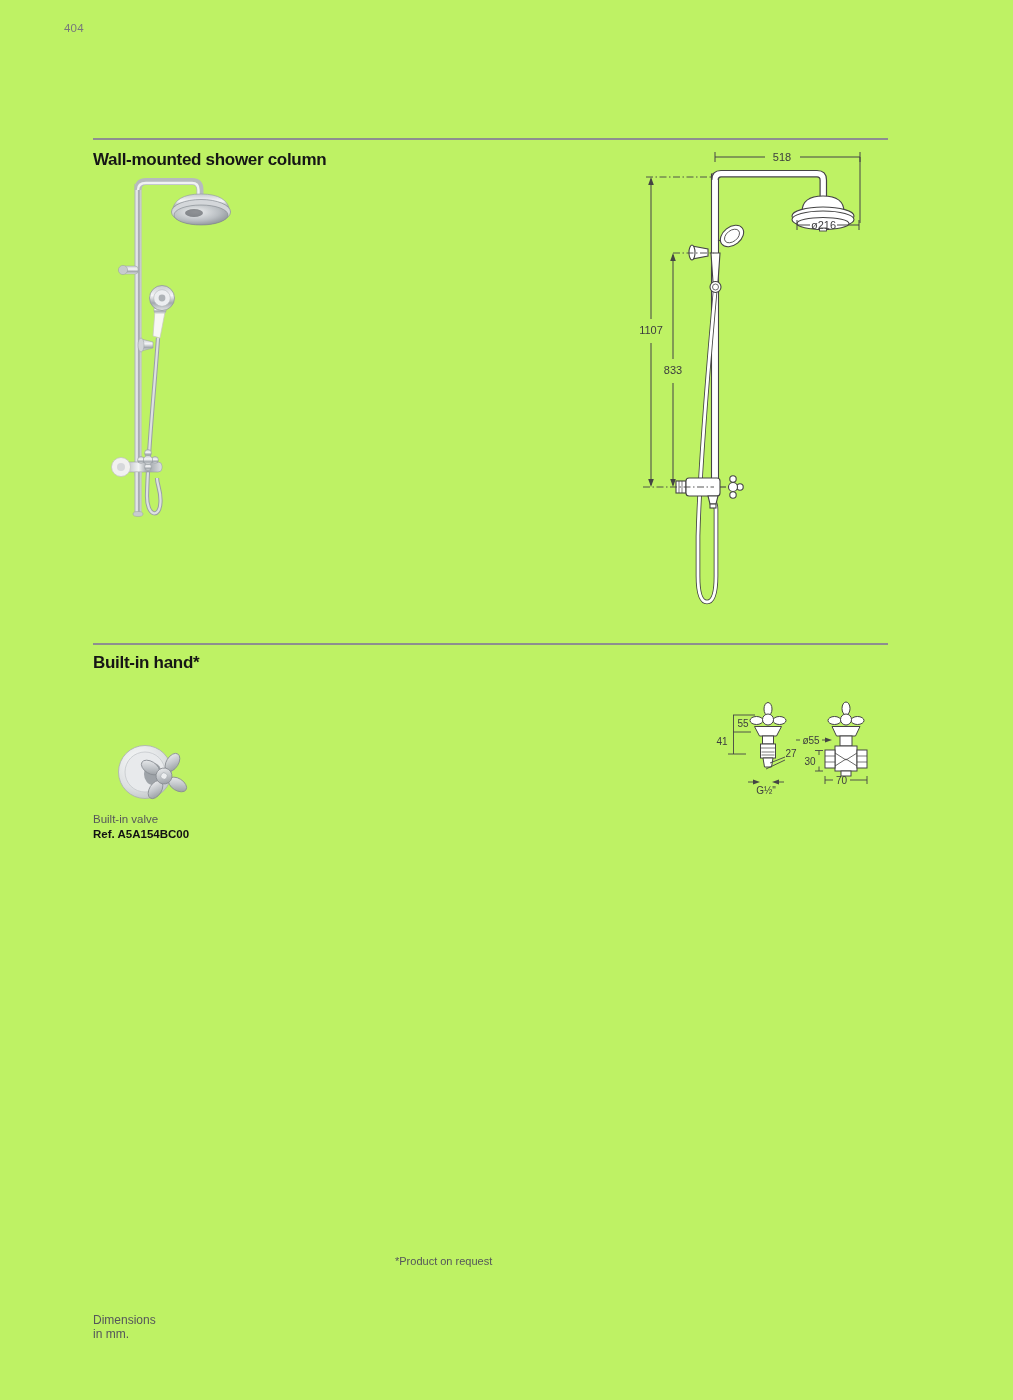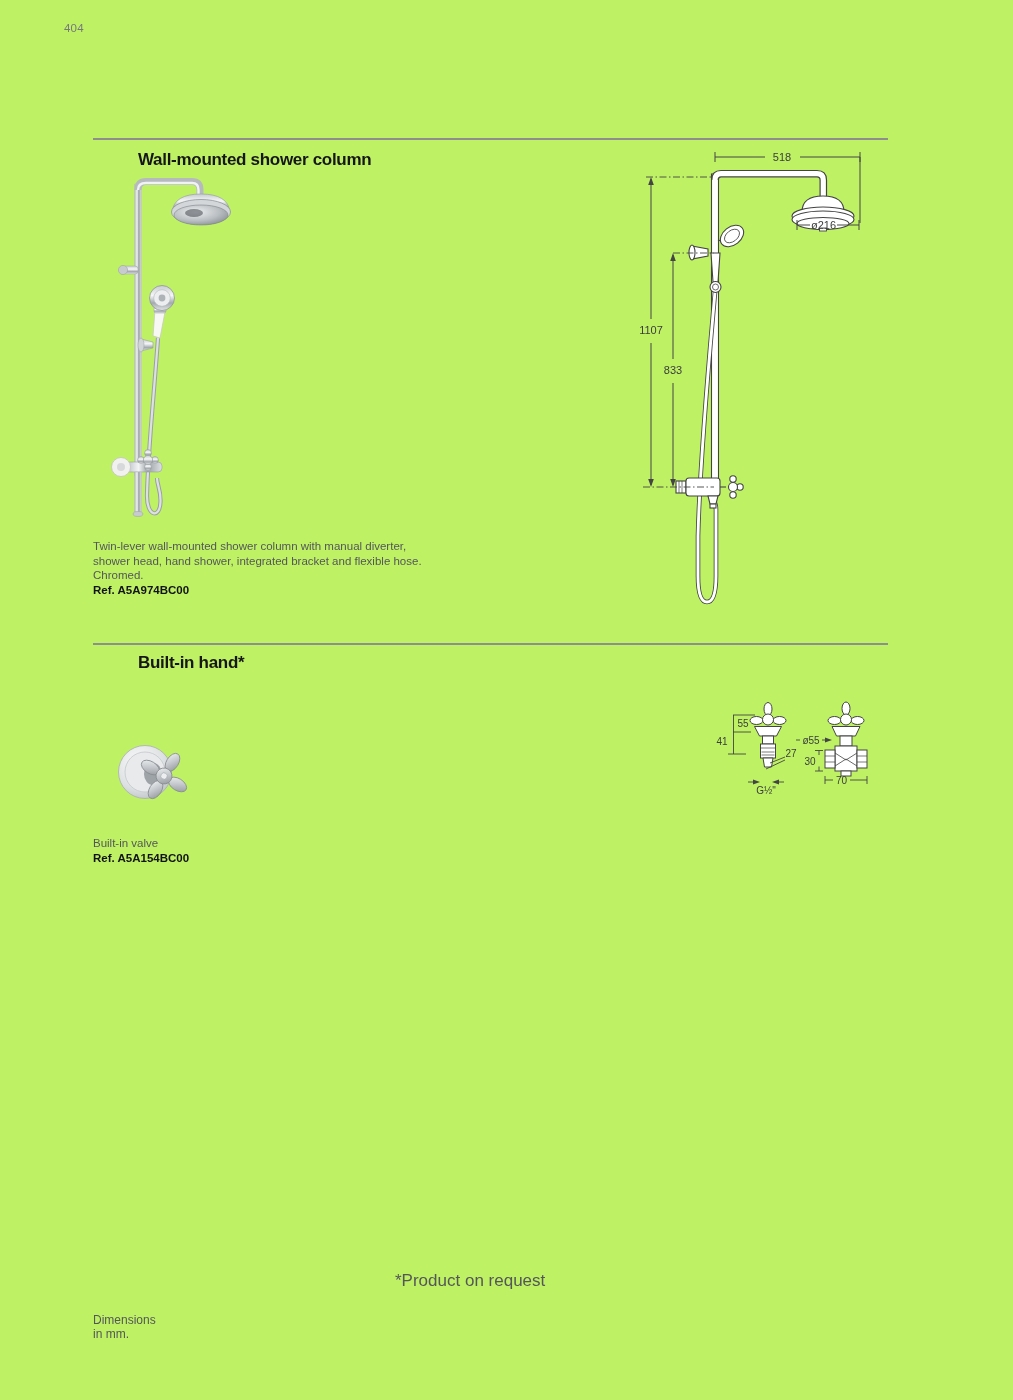--- a/index.html
+++ b/index.html
@@ -16,38 +16,37 @@
   .rule {
     position:absolute; left:93px; width:795px; height:2px;
     background:#8e8e90;
   }
   .rule-1 { top:138px; }
   .rule-2 { top:643px; }
   .section-title {
     position:absolute; left:93px;
     font-size:17px; font-weight:700; color:#161616; letter-spacing:-0.3px;
     font-family:"Liberation Sans", sans-serif;
-    margin-left:45px;
   }
   .title-1 { top:150px; }
   .title-2 { top:653px; }
   .desc {
     position:absolute; left:93px;
     font-size:11.5px; line-height:14.6px; color:#55565a;
   }
   .desc-1 { top:539px; }
-  .desc-2 { top:836px; }
+  .desc-2 { top:812px; }
   .ref { font-weight:700; color:#121212; }
   .footer-left {
     position:absolute; left:93px; top:1314px;
     font-size:12px; line-height:13.5px; color:#55565a;
   }
   .footer-note {
     position:absolute; left:395px; top:1255px;
-    font-size:17px; color:#55565a;margin-top:16px;
+    font-size:11px; color:#55565a;
   }
   svg text {
     font-family:"Liberation Sans", sans-serif;
     fill:#3c3c3e;
   }
   .abs { position:absolute; }
 </style>
 </head>
 <body>
 
@@ -201,26 +200,20 @@
 
     <g stroke="#444" stroke-width="1">
       <line x1="43" y1="109" x2="43" y2="213"></line>
       <line x1="43" y1="237" x2="43" y2="339"></line>
       <polygon points="43,107 40.2,115 45.8,115" fill="#444" stroke="none"></polygon>
       <polygon points="43,341 40.2,333 45.8,333" fill="#444" stroke="none"></polygon>
     </g>
     <text x="43" y="228" font-size="11" text-anchor="middle">833</text>
   </svg>
 
-  <div class="desc desc-1">
-    <div>Twin-lever wall-mounted shower column with manual diverter,</div>
-    <div>shower head, hand shower, integrated bracket and flexible hose.</div>
-    <div>Chromed.</div>
-    <div class="ref">Ref. A5A974BC00</div>
-  </div>
 
   <div class="rule rule-2"></div>
   <h2 class="section-title title-2">Built-in hand*</h2>
 
   <svg class="abs" style="left:103px; top:723px;" width="115" height="105" viewBox="0 0 115 105">
     <defs>
       <radialGradient id="plateG" cx="0.38" cy="0.32" r="0.85">
         <stop offset="0" stop-color="#fafbfb"></stop>
           <stop offset="0.6" stop-color="#dcdfe1"></stop>
         <stop offset="1" stop-color="#b1b5b9"></stop>

